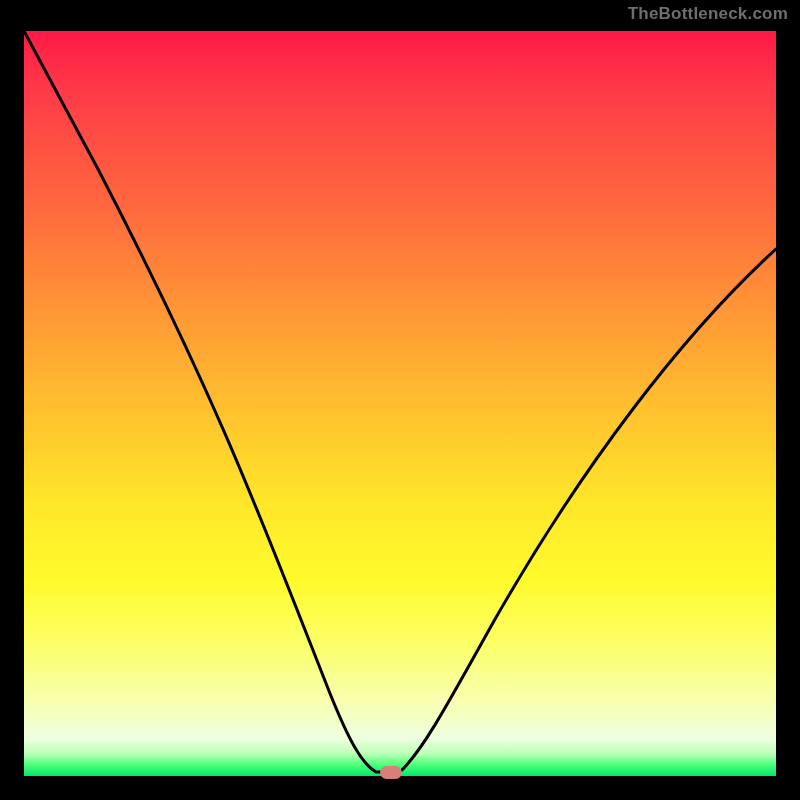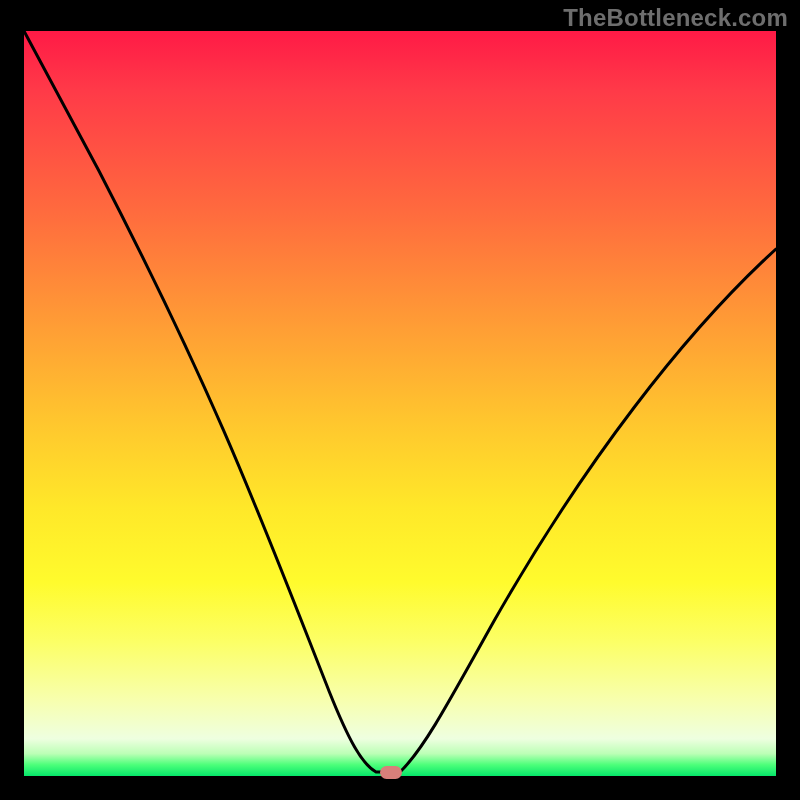--- a/index.html
+++ b/index.html
@@ -9,21 +9,21 @@
     width: 800px;
     height: 800px;
     overflow: hidden;
     position: relative;
   }
   .watermark {
     position: absolute;
     top: 4px;
     right: 12px;
     font-family: Arial, Helvetica, sans-serif;
-    font-size: 24px;
+    font-size: 17px;
     color: #6e6e6e;
     font-weight: bold;
     letter-spacing: 0.2px;
     z-index: 5;
   }
   .frame {
     position: absolute;
     left: 24px;
     top: 31px;
     width: 752px;

